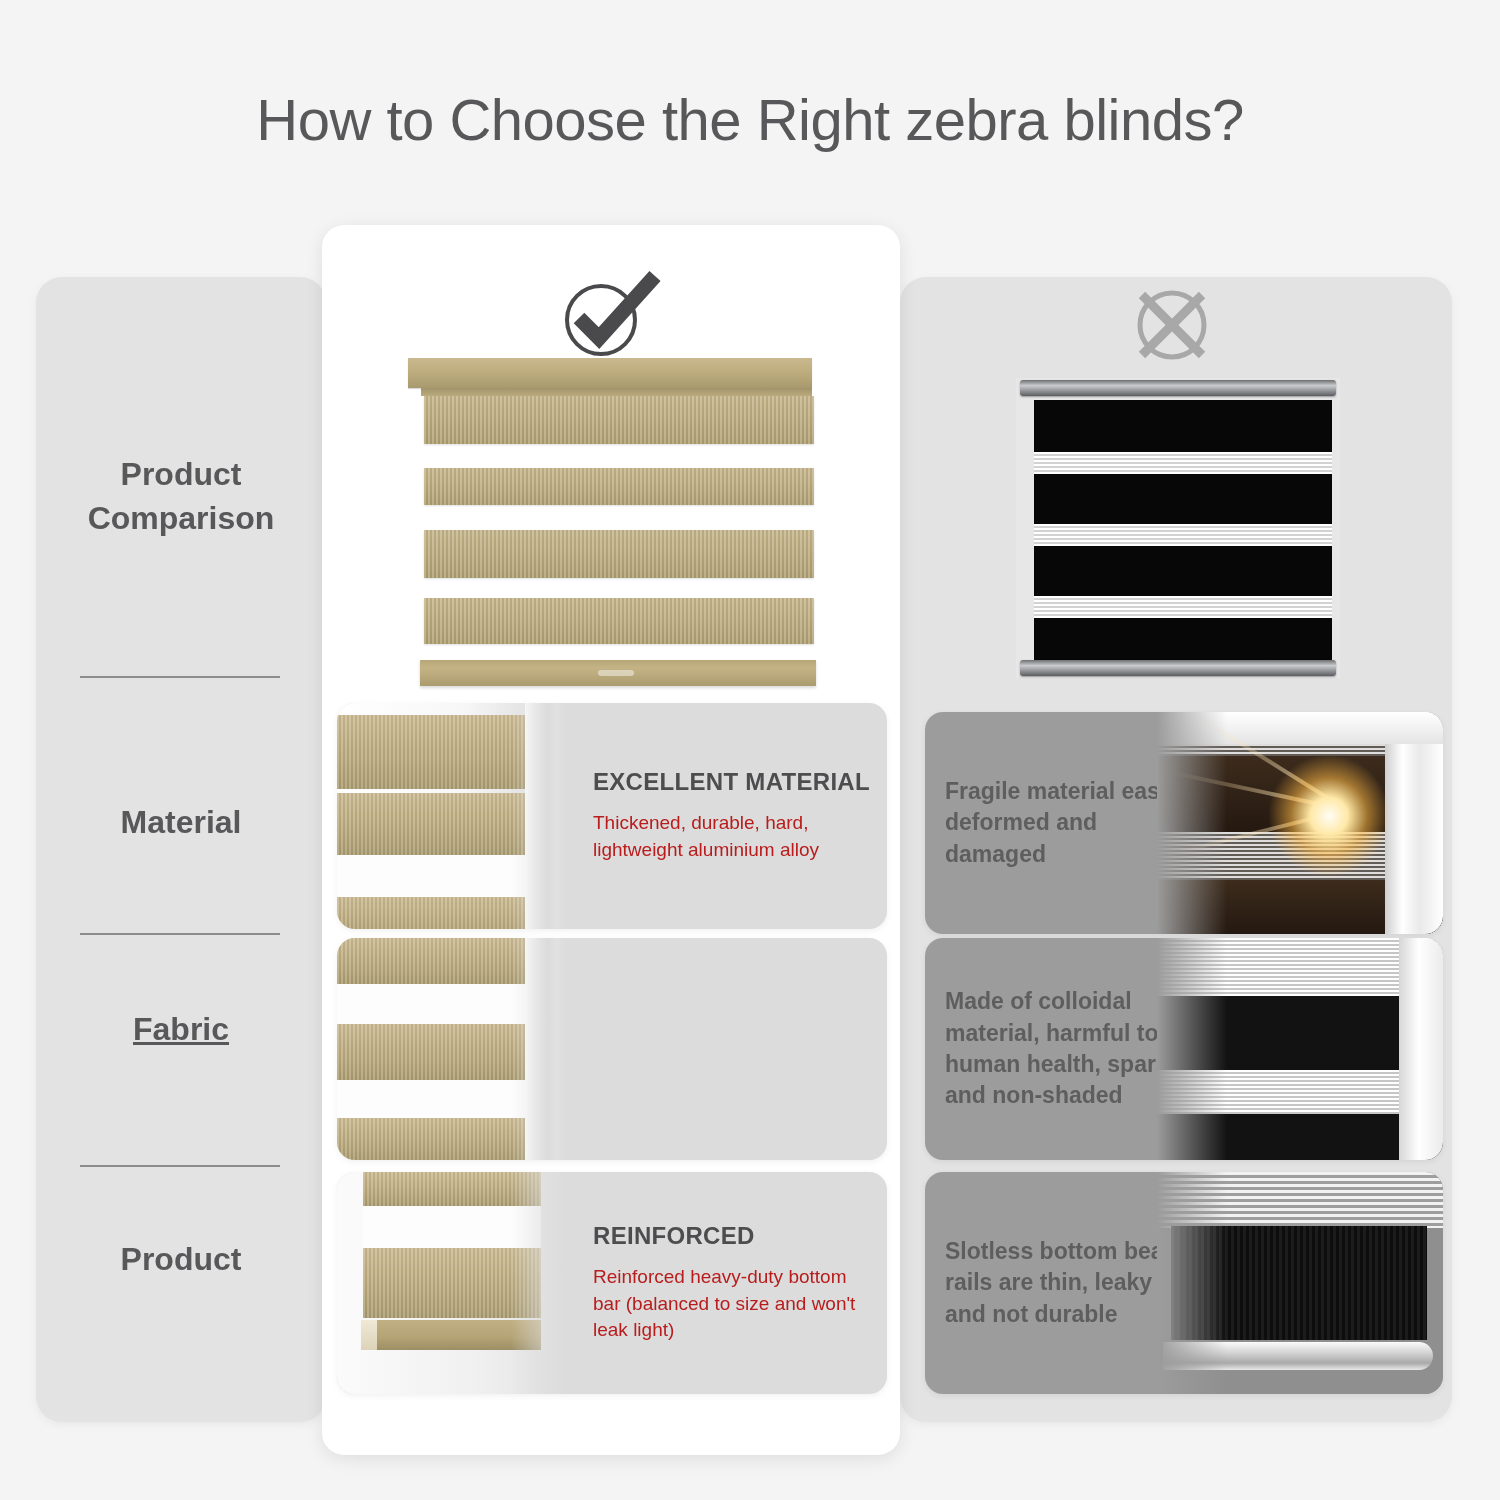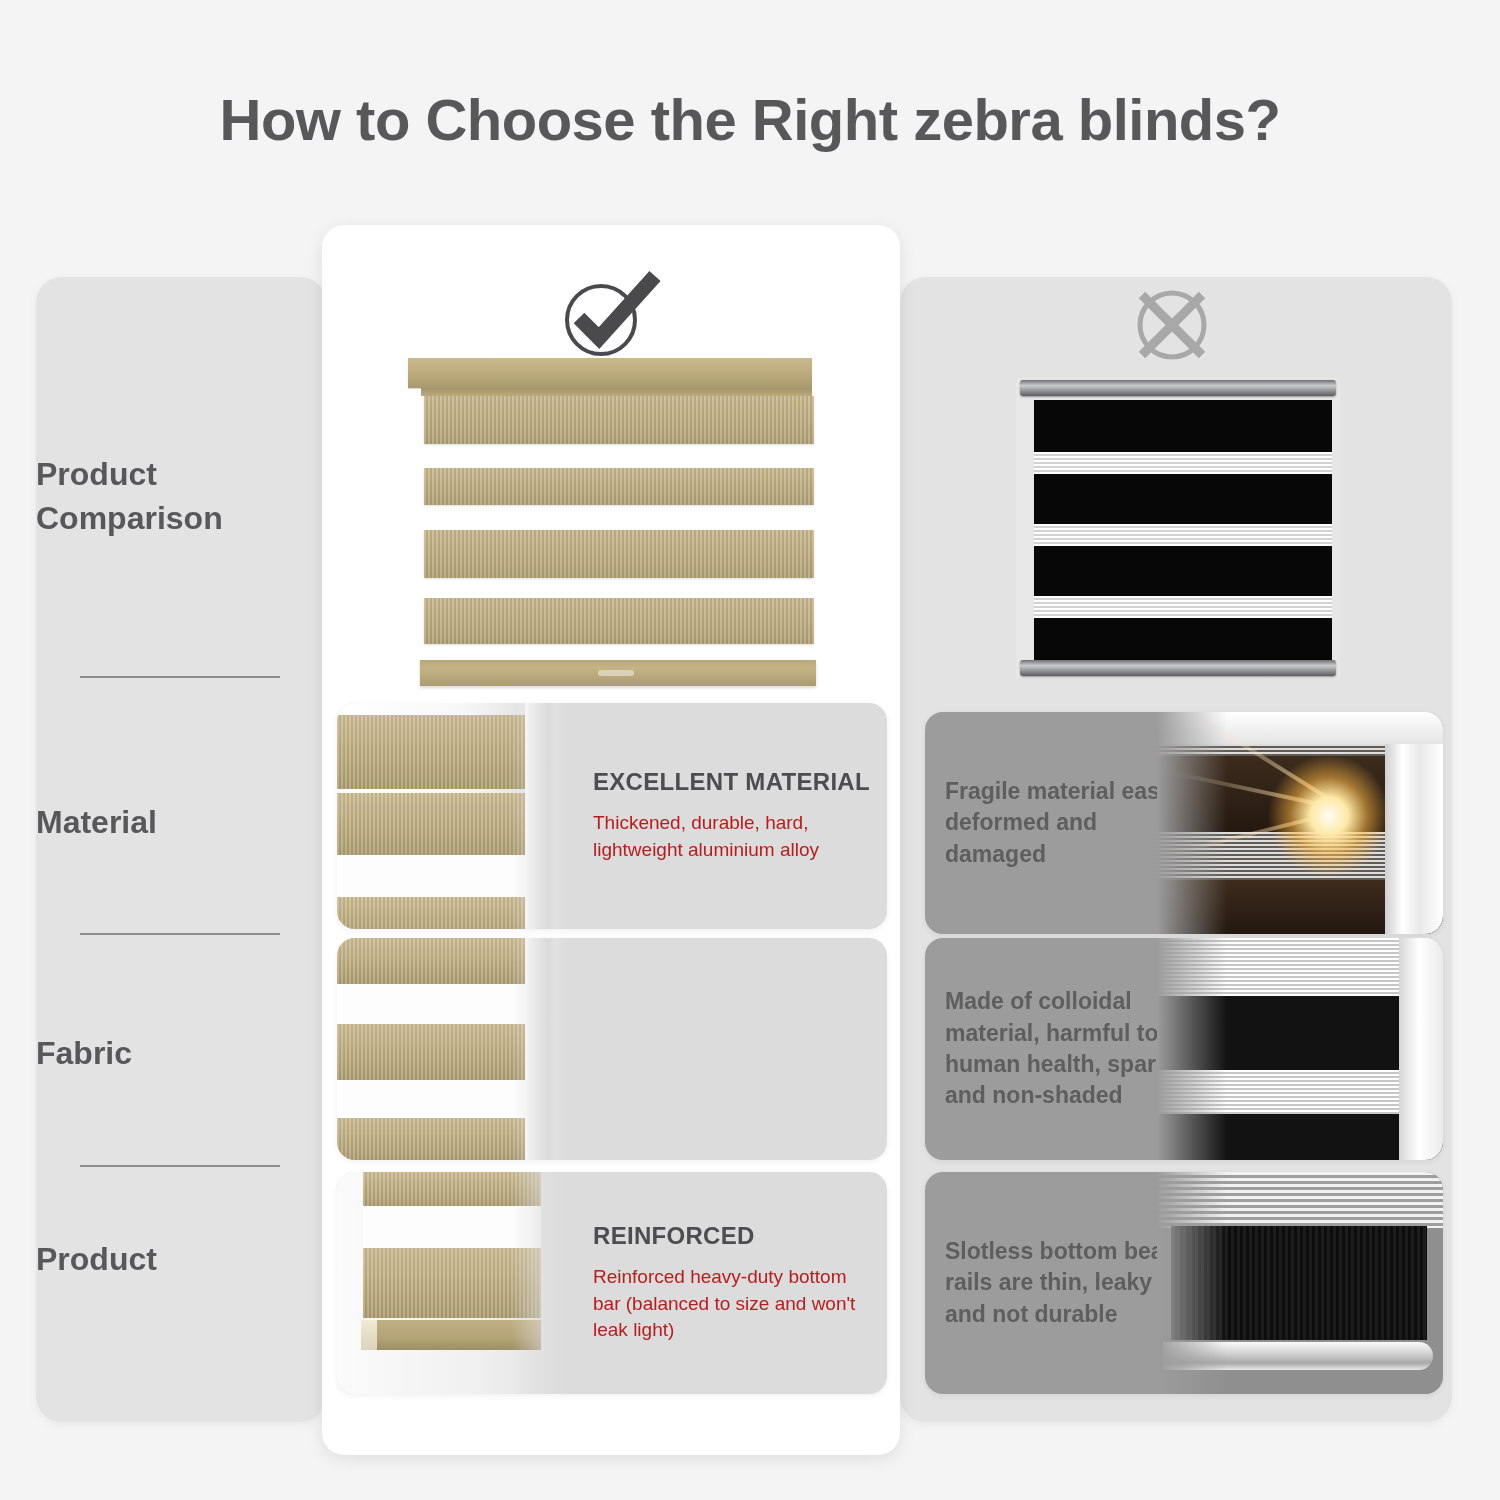--- a/index.html
+++ b/index.html
@@ -10,47 +10,48 @@
     overflow: hidden;
     position: relative;
   }
 
   
   .page-title {
     position: absolute;
     top: 86px; left: 0; width: 1500px;
     text-align: center;
     font-size: 58px;
-    font-weight: bold;
+    font-weight: normal;
     color: #58585a;
     letter-spacing: -0.5px;
   }
 
   
   .panel {
     position: absolute;
     background: #e3e3e3;
     border-radius: 26px;
     box-shadow: 0 3px 10px rgba(0,0,0,0.05);
   }
   #panel-left  { left: 36px;  top: 277px; width: 290px; height: 1145px; }
   #panel-right { left: 900px; top: 277px; width: 552px; height: 1145px; }
 
   
   .row-label {
     position: absolute;
     left: 36px; width: 290px;
+    text-align: center;
     font-size: 32px;
     font-weight: bold;
     color: #58585a;
     line-height: 1.38;
   }
   #label-product  { top: 452px; }
   #label-material { top: 800px; }
-  #label-fabric   { top: 1031px; }
+  #label-fabric   { top: 1007px; text-decoration: underline; }
   #label-bottom   { top: 1237px; }
 
   .divider {
     position: absolute;
     left: 80px; width: 200px; height: 2px;
     background: #8d8d8d;
   }
   #div-1 { top: 676px; }
   #div-2 { top: 933px; }
   #div-3 { top: 1165px; }

